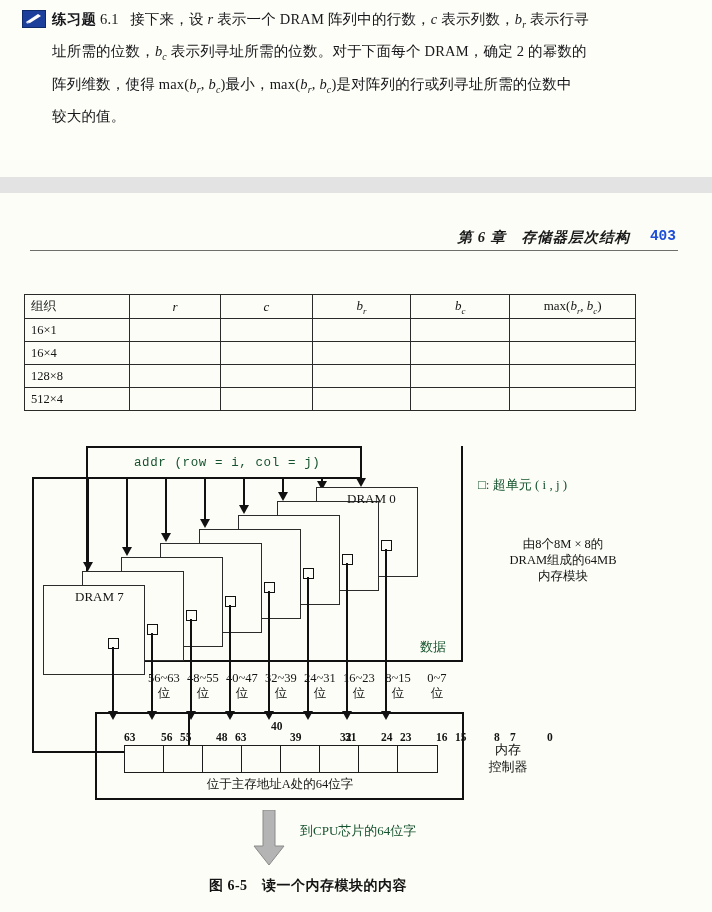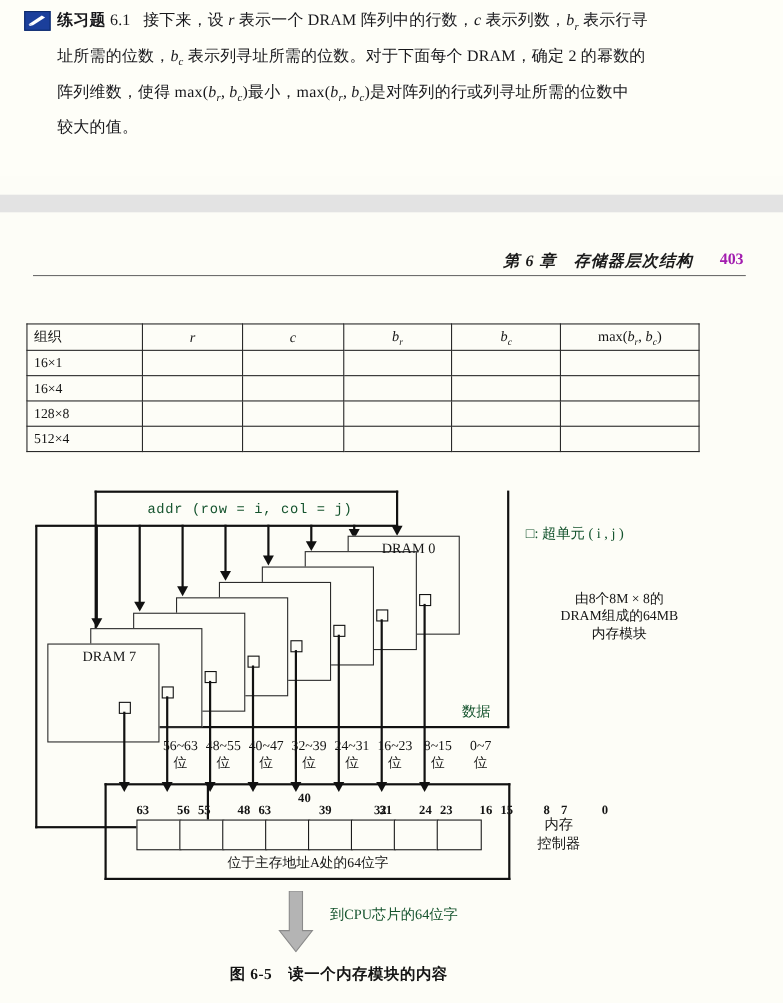--- a/index.html
+++ b/index.html
@@ -18,21 +18,21 @@
   .exline{font-size:14.5px;line-height:26.5px;letter-spacing:.2px;white-space:nowrap;color:#17171b;}
   .seri{font-family:"Liberation Serif","DejaVu Serif",serif;font-style:italic;}
   .upr{font-family:"Liberation Serif","DejaVu Serif",serif;font-style:normal;}
   sub{font-size:.68em;font-style:italic;}
   
   #band{position:absolute;left:0;top:177px;width:712px;height:16px;background:#e3e3e3;}
   
   #runhead{position:absolute;left:0;top:228px;width:712px;height:24px;}
   #runhead .txt{position:absolute;right:82px;top:0;font-size:14.5px;font-weight:bold;
      font-style:italic;letter-spacing:1px;color:#1a1a1a;}
-  #runhead .pg{position:absolute;right:36px;top:0;font-size:14.5px;font-weight:bold;color:#a21caf;}
+  #runhead .pg{position:absolute;right:36px;top:0;font-size:14.5px;font-weight:bold;color:#1d4ed8;font-family:Liberation Mono, monospace;}
   #runrule{position:absolute;left:30px;top:250px;width:648px;height:1px;background:#6e6e6e;}
   
   #tbl{position:absolute;left:24px;top:294px;width:612px;border-collapse:collapse;}
   #tbl td{border:1px solid #2a2a2a;height:22px;font-size:12.5px;padding:0 6px;}
   #tbl td.hd{text-align:center;font-size:13px;}
   #tbl td.org{text-align:left;}
   #tbl tr.hrow td{height:23px;}
   .cw1{width:100px;} .cw2{width:88px;} .cw3{width:88px;}
   .cw4{width:96px;} .cw5{width:96px;} .cw6{width:120px;}
   

